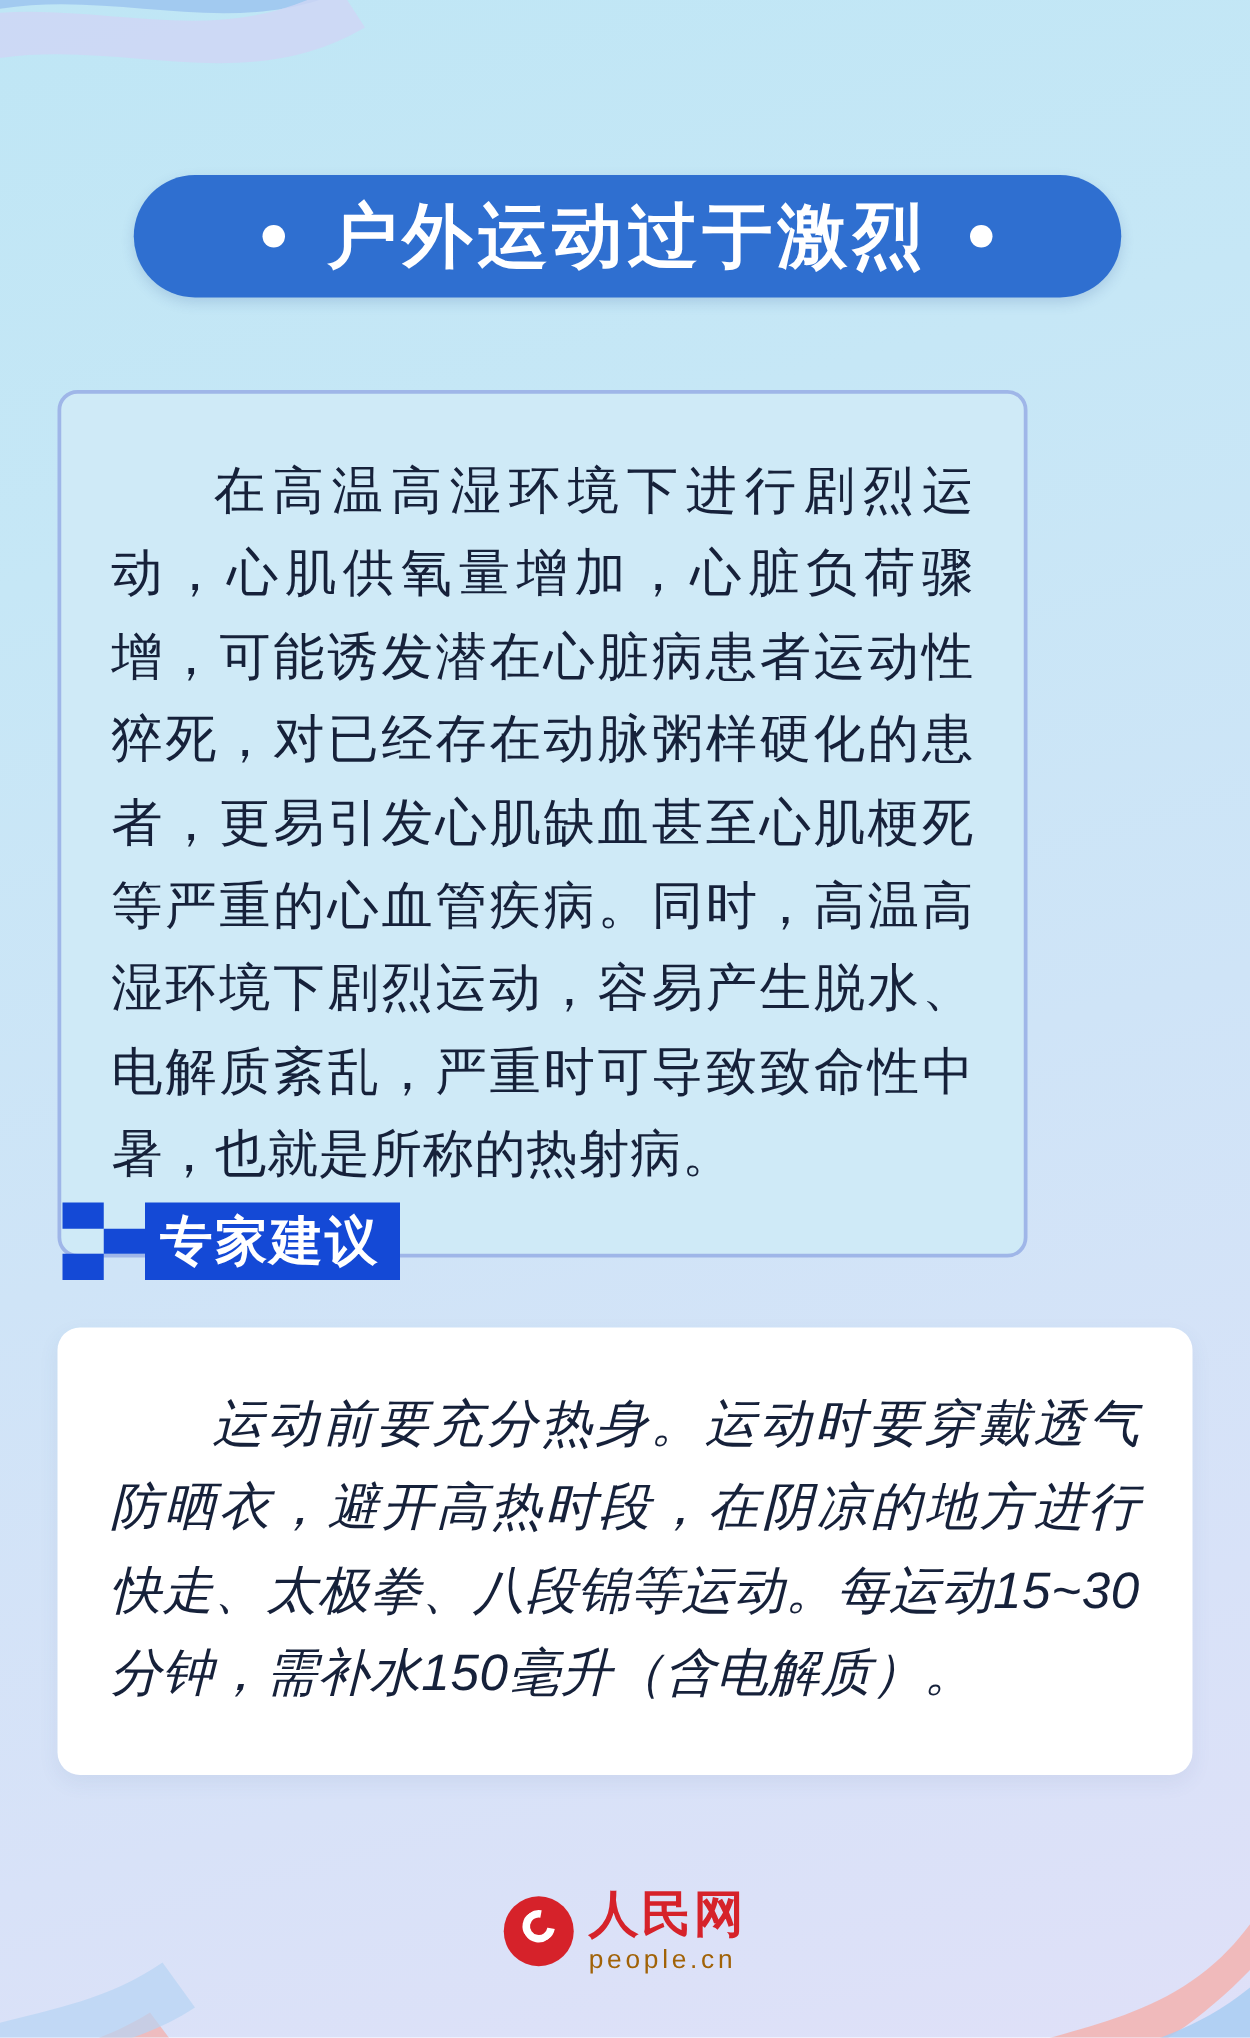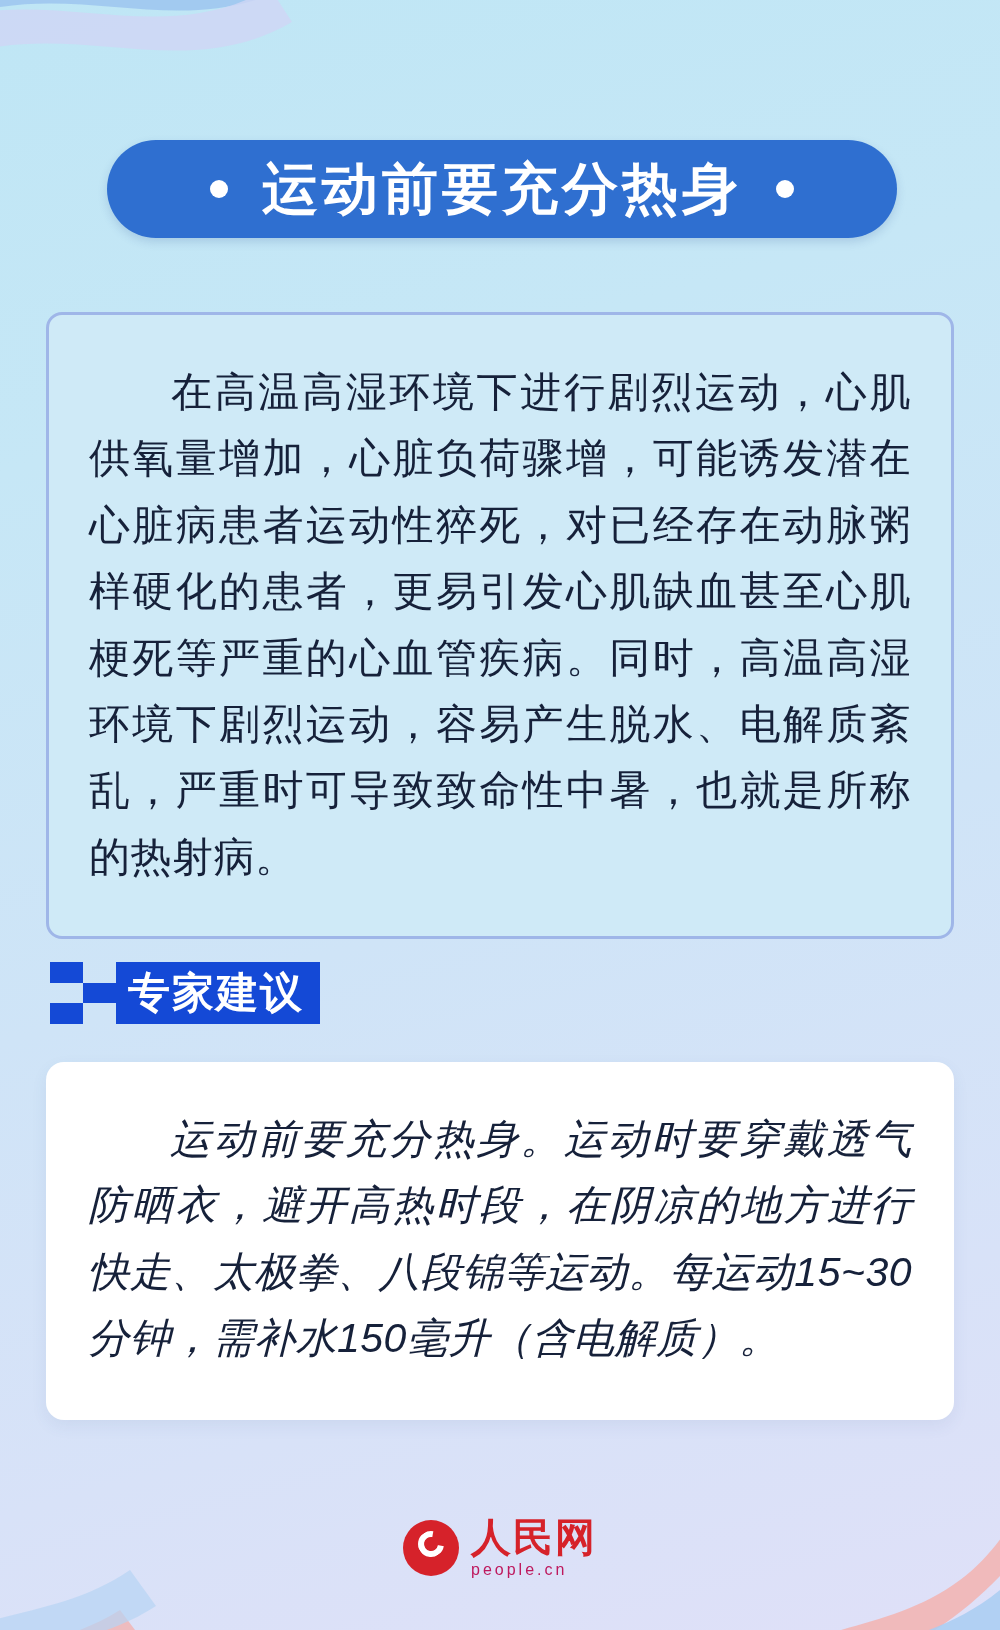--- a/index.html
+++ b/index.html
@@ -69,21 +69,21 @@
     margin: 0 34px;
     white-space: nowrap;
     line-height: 1;
   }
 
   
   .body-card {
     position: absolute;
     top: 312px;
     left: 46px;
-    width: 908px;
+    width: 776px;
     box-sizing: border-box;
     border: 3px solid #9fb6e8;
     border-radius: 16px;
     background: #cfeaf7;
     padding: 44px 40px 46px 40px;
   }
   .body-text {
     font-size: 41px;
     line-height: 1.62;
     color: #16213a;
@@ -191,22 +191,22 @@
     align-items: flex-start;
     line-height: 1;
   }
   .logo-cn {
     color: #d6222a;
     font-size: 40px;
     font-weight: bold;
     letter-spacing: 2px;
   }
   .logo-en {
-    color: #be185d;
-    font-size: 16px;
+    color: #a16207;
+    font-size: 21px;
     letter-spacing: 3px;
     margin-top: 5px;
   }
 </style>
 </head>
 <body>
 
 <svg class="deco ribbon-top" viewBox="0 0 520 260" xmlns="http://www.w3.org/2000/svg">
   <path d="M-40,40 C90,-30 210,60 330,-10 L360,30 C240,100 120,10 -10,80 Z" fill="#f3b3b0" opacity="0.85"></path>
   <path d="M-40,85 C90,15 210,105 330,35 L356,72 C236,142 116,52 -14,122 Z" fill="#9fc7f0" opacity="0.9"></path>
@@ -218,21 +218,21 @@
   <path d="M200,230 C260,165 340,185 420,120 L460,80 L460,140 C410,180 360,210 300,230 Z" fill="#a9cdf2" opacity="0.85"></path>
 </svg>
 
 <svg class="deco ribbon-bottom-left" viewBox="0 0 340 200" xmlns="http://www.w3.org/2000/svg">
   <path d="M-20,200 C40,130 120,150 200,100 L230,140 C150,185 70,175 10,200 Z" fill="#f3b3b0" opacity="0.8"></path>
   <path d="M-20,160 C40,95 130,115 210,60 L236,96 C156,148 66,130 6,168 Z" fill="#b7d4f3" opacity="0.7"></path>
 </svg>
 
 <div class="title-pill">
   <span class="title-dot"></span>
-  <span class="title-text">运动前要充分热身</span>
+  <span class="title-text">户外运动过于激烈</span>
   <span class="title-dot"></span>
 </div>
 
 <div class="body-card">
   <p class="body-text">在高温高湿环境下进行剧烈运动，心肌供氧量增加，心脏负荷骤增，可能诱发潜在心脏病患者运动性猝死，对已经存在动脉粥样硬化的患者，更易引发心肌缺血甚至心肌梗死等严重的心血管疾病。同时，高温高湿环境下剧烈运动，容易产生脱水、电解质紊乱，严重时可导致致命性中暑，也就是所称的热射病。</p>
 </div>
 
 <div class="section-head">
   <span class="checker">
     <i></i>

